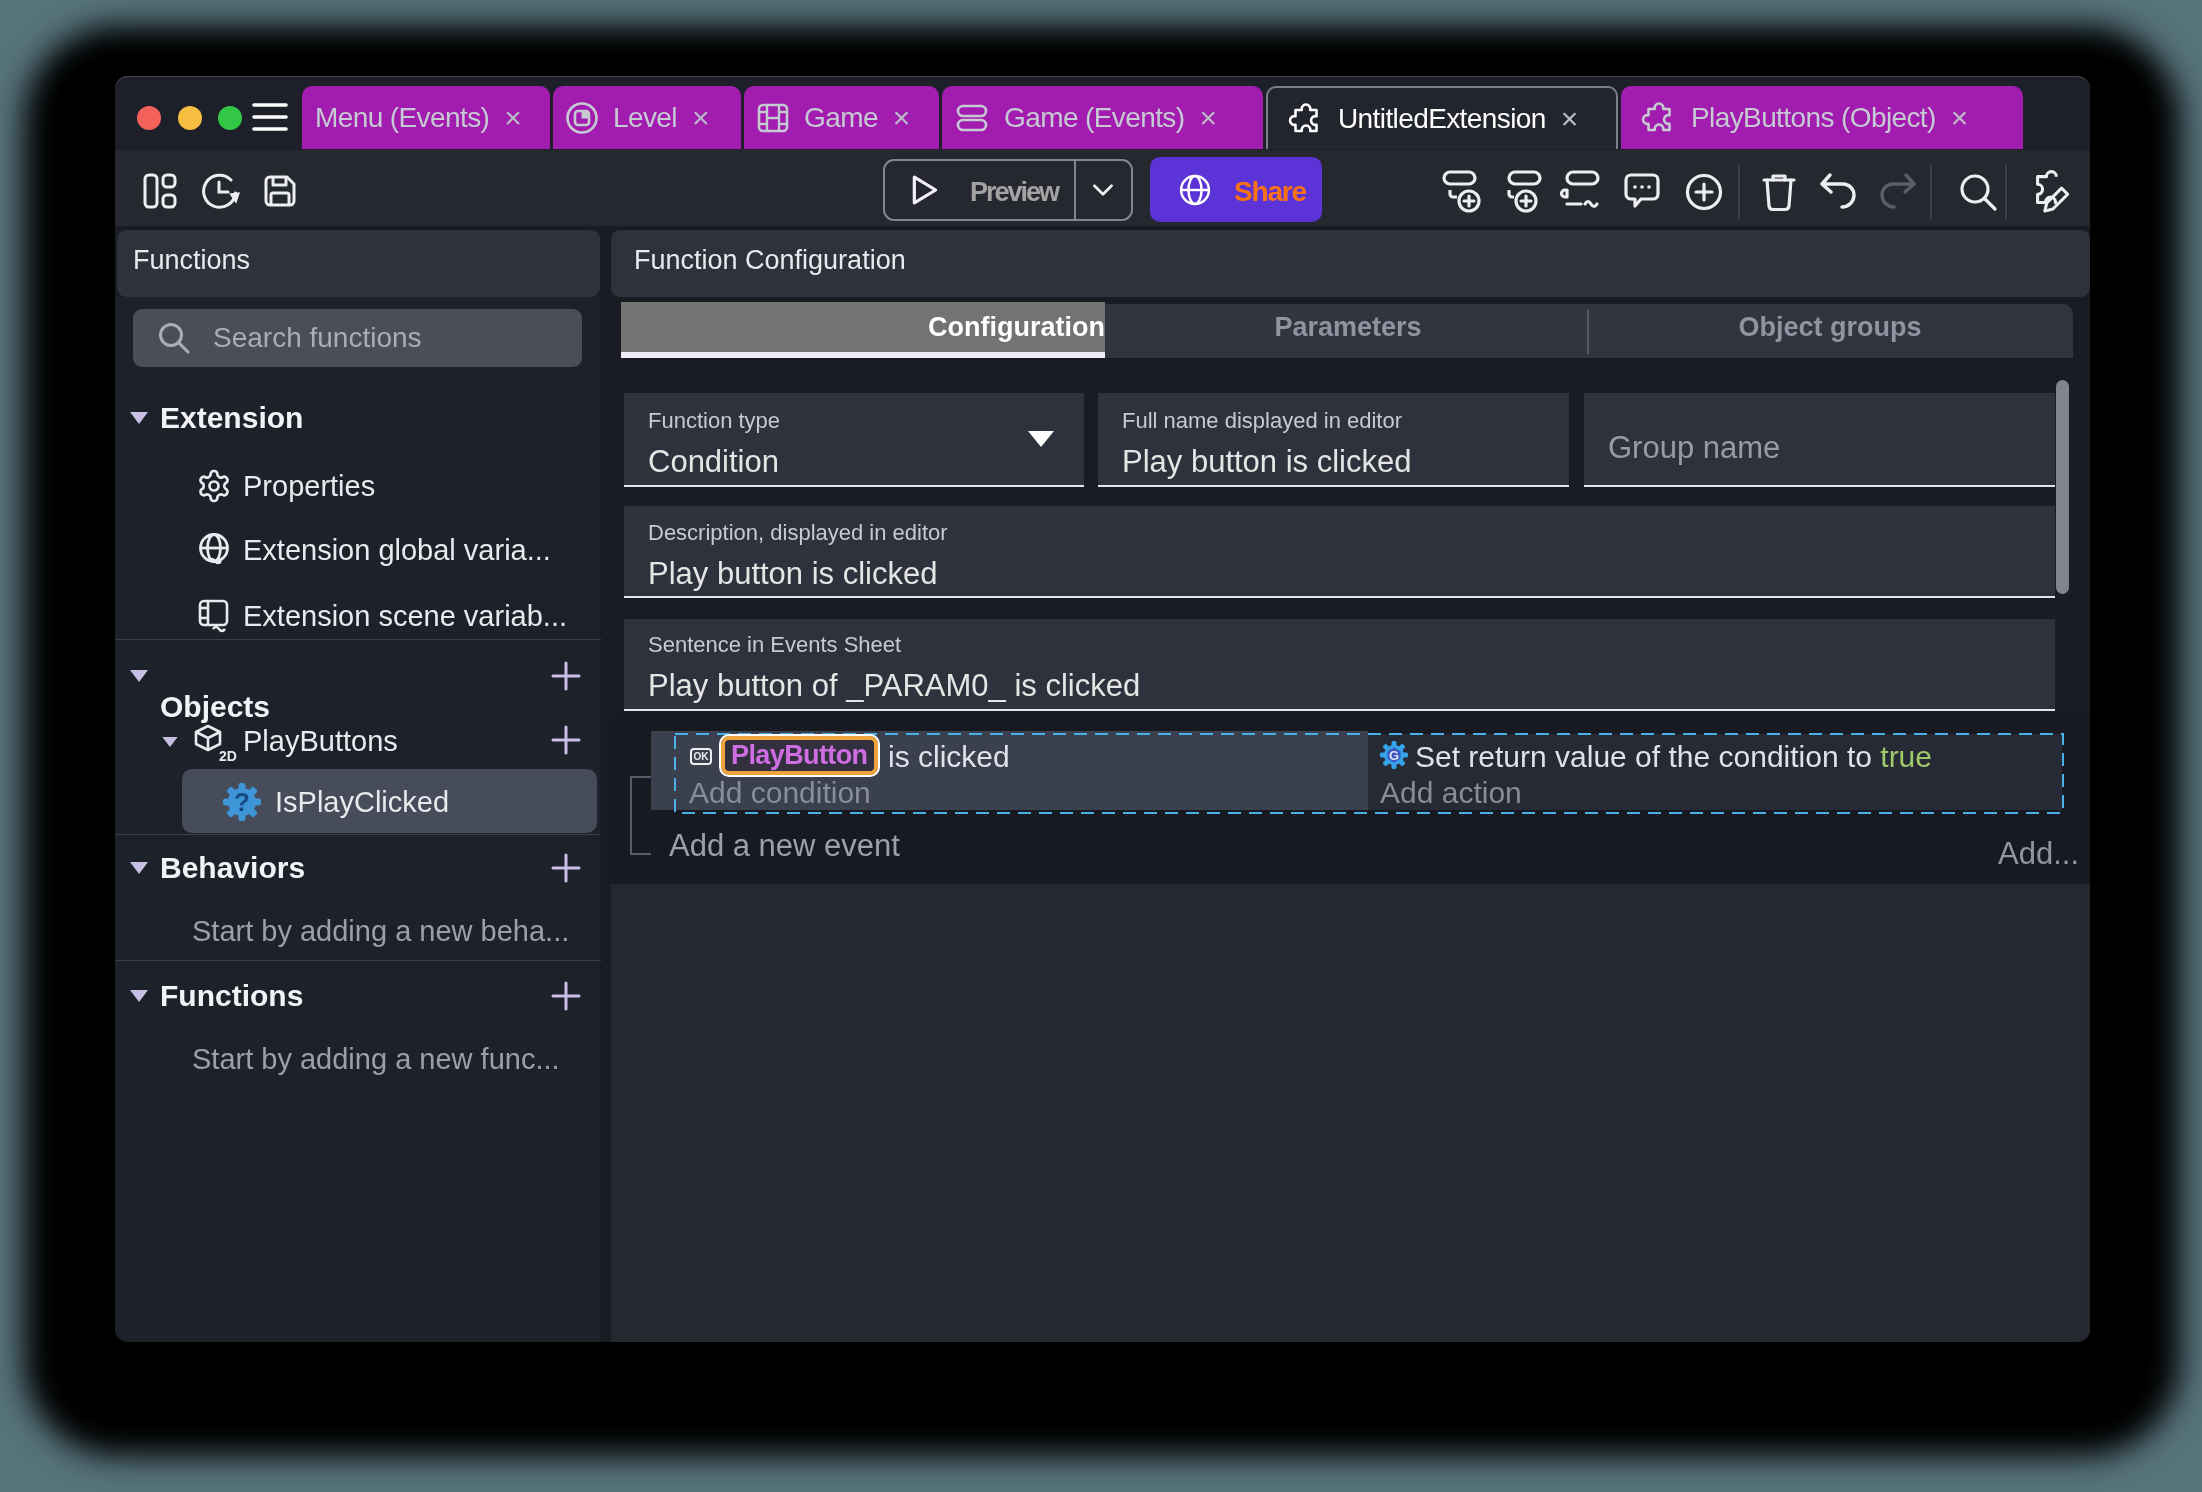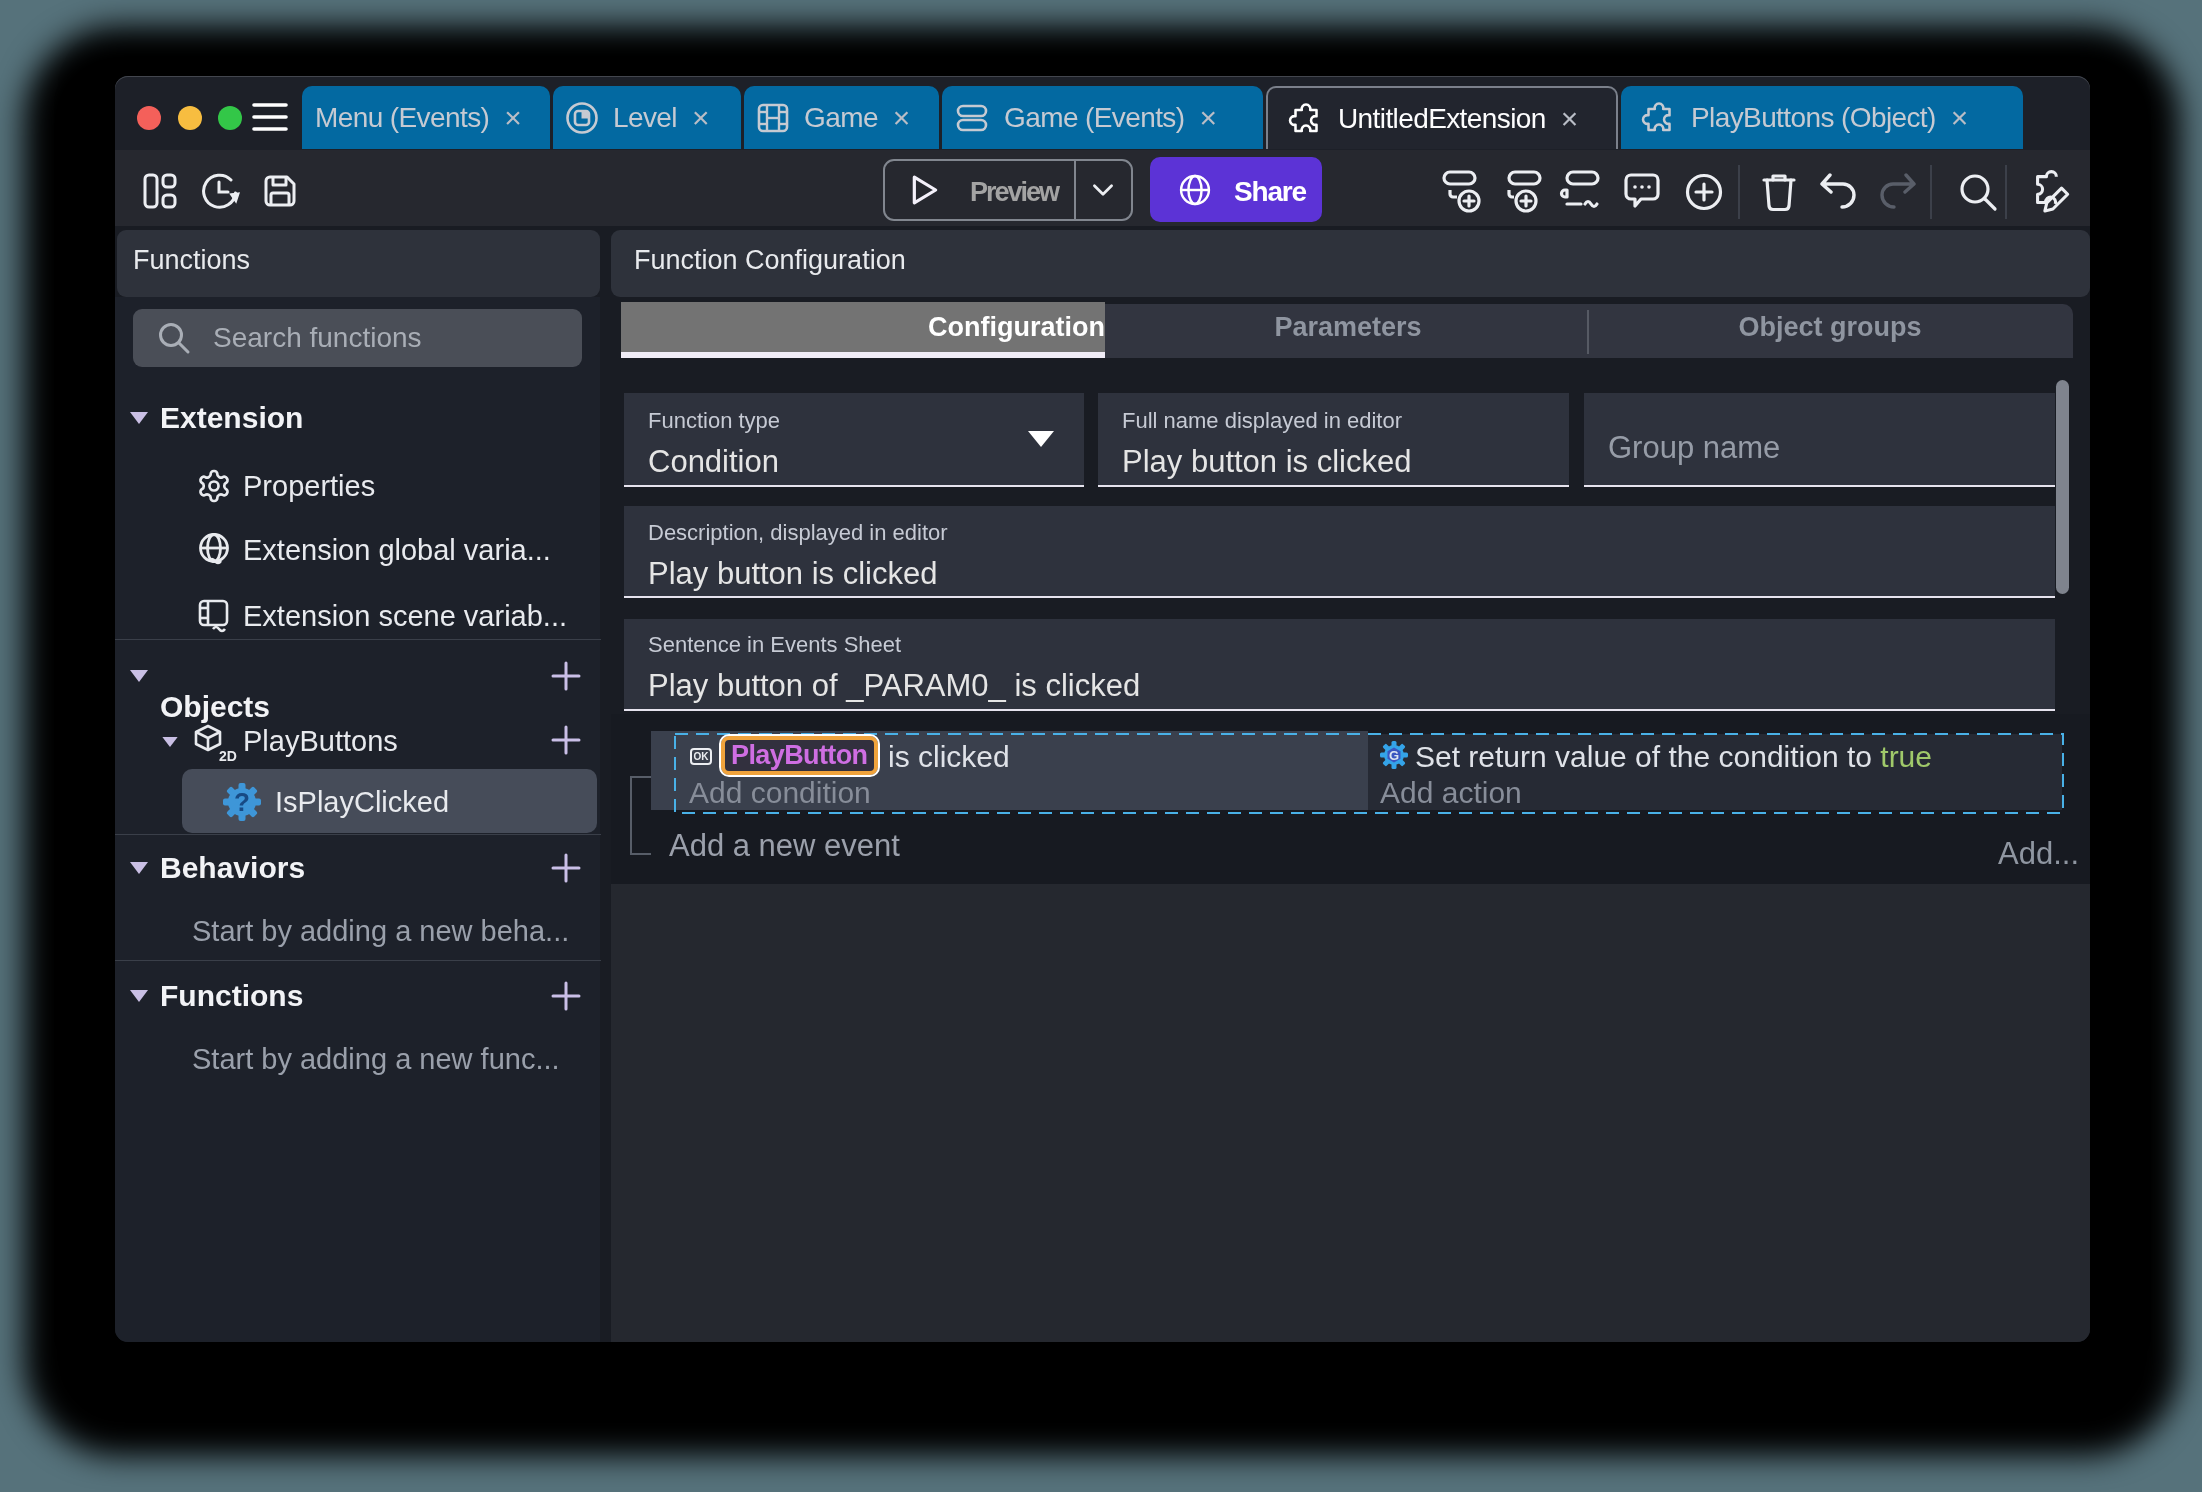--- a/index.html
+++ b/index.html
@@ -8,21 +8,21 @@
 .abs { position:absolute; }
 #shadow { position:absolute; left:24px; top:26px; width:2156px; height:1430px;
   background:#000; border-radius:95px; filter:blur(15px); }
 #win { position:absolute; left:115px; top:76px; width:1975px; height:1266px;
   background:#191c23; border-radius:13px;
   box-shadow: 0 10px 40px 12px #000;
 }
 #titlebar { left:0; top:0; width:1975px; height:74px; background:#1d2028;
   border-radius:13px 13px 0 0; box-shadow: inset 0 1px 0 #43464e; }
 .light { width:24px; height:24px; border-radius:50%; top:30px; }
-.tab { top:10px; height:63px; border-radius:10px 10px 0 0; background:#0369a1;
+.tab { top:10px; height:63px; border-radius:10px 10px 0 0; background:#a21caf;
   display:flex; align-items:center; color:#c6cad2; font-size:28px; letter-spacing:-0.6px; }
 .tab .x { color:#b9bdc6; font-size:30px; margin-left:15px; }
 .tab .lbl { white-space:nowrap; }
 .tab svg { margin-right:14px; flex:none; }
 #tabactive { background:#22252e; border:2px solid #7b808b; border-bottom:none; color:#fdfdfe; }
 #toolbar { left:0; top:74px; width:1975px; height:76px; background:#26282f; }
 .vdiv { width:2px; top:89px; height:54px; background:#3c404a; }
 #hdrL { left:2px; top:154px; width:483px; height:67px; background:#2e323b; border-radius:9px;
   color:#e8eaed; font-size:27px; line-height:60px; padding-left:16px; }
 #hdrR { left:496px; top:154px; width:1479px; height:67px; background:#2e323b; border-radius:9px;
@@ -164,21 +164,21 @@
   </svg>
 
   <div class="abs" style="left:1035px; top:81px; width:172px; height:65px; background:#5c33d6; border-radius:10px;"></div>
   <svg class="abs" style="left:1062px; top:96px;" width="36" height="36" viewBox="0 0 44 44">
     <g fill="none" stroke="#ffffff" stroke-width="3">
       <circle cx="22" cy="22" r="17"></circle>
       <ellipse cx="22" cy="22" rx="8" ry="17"></ellipse>
       <line x1="5" y1="22" x2="39" y2="22"></line>
     </g>
   </svg>
-  <div class="abs" style="left:1119px; top:100px; font-size:28px; font-weight:bold; letter-spacing:-1.2px; color:#ffffff;">Share</div>
+  <div class="abs" style="left:1119px; top:100px; font-size:28px; font-weight:bold; letter-spacing:-1.2px; color:#f97316;">Share</div>
 
   <svg class="abs" style="left:1327px; top:94px;" width="42" height="44" viewBox="0 0 42 44">
     <g fill="none" stroke="#eceef2" stroke-width="3.2" stroke-linejoin="round">
       <rect x="2" y="2" width="31" height="12" rx="6"></rect>
       <path d="M8 20 v4 a3 3 0 0 0 3 3 h4"></path>
       <circle cx="27" cy="31" r="10"></circle>
       <path d="M27 26 v10 M22 31 h10" stroke-linecap="round"></path>
     </g>
   </svg>
   <svg class="abs" style="left:1389px; top:94px;" width="42" height="44" viewBox="0 0 42 44">

